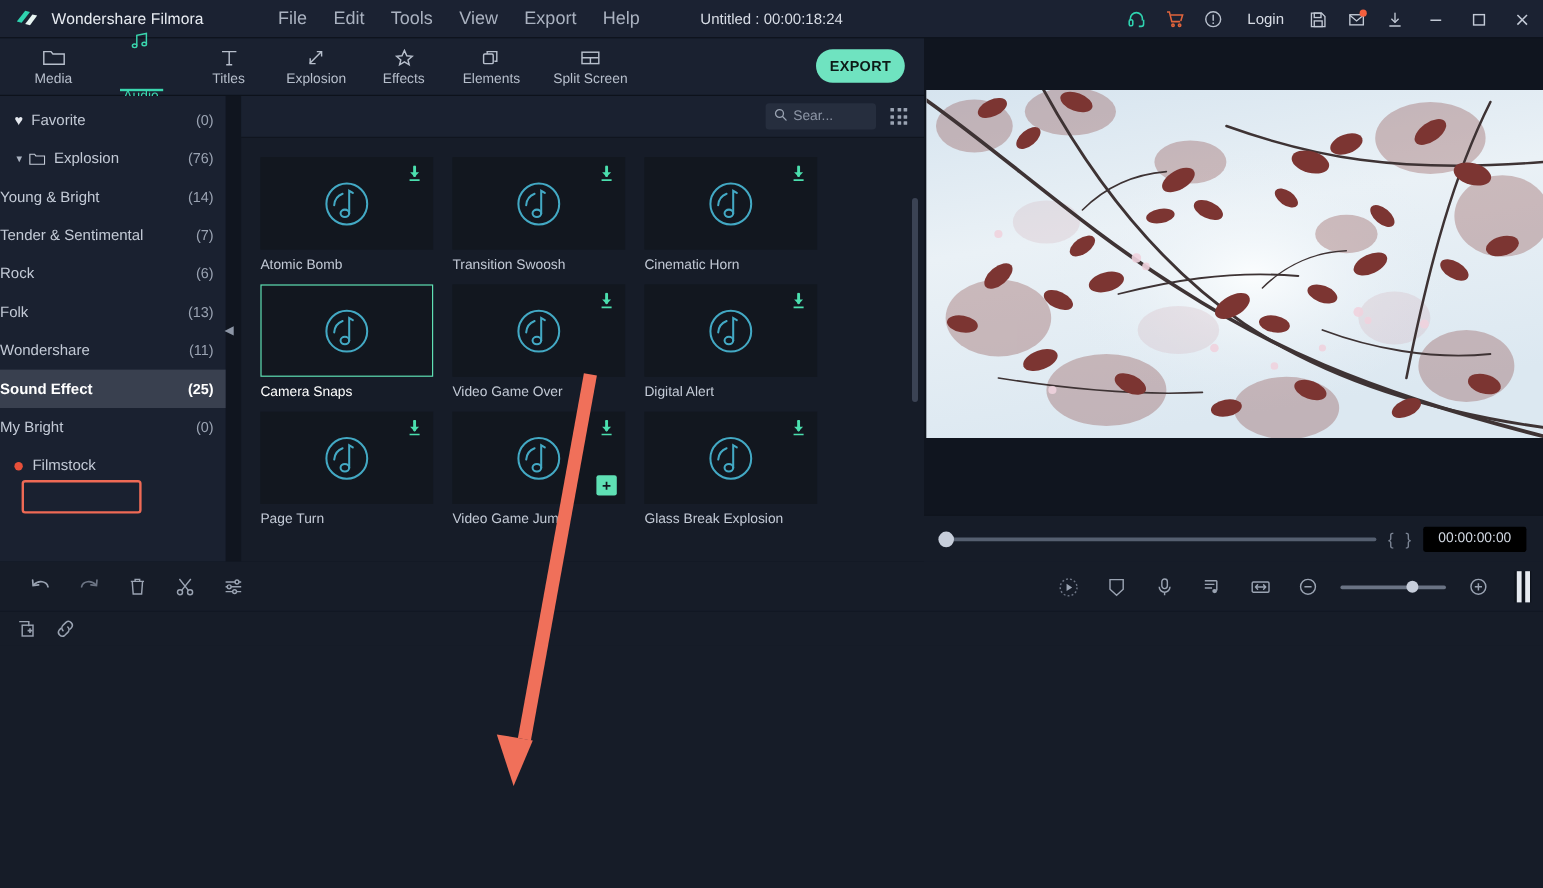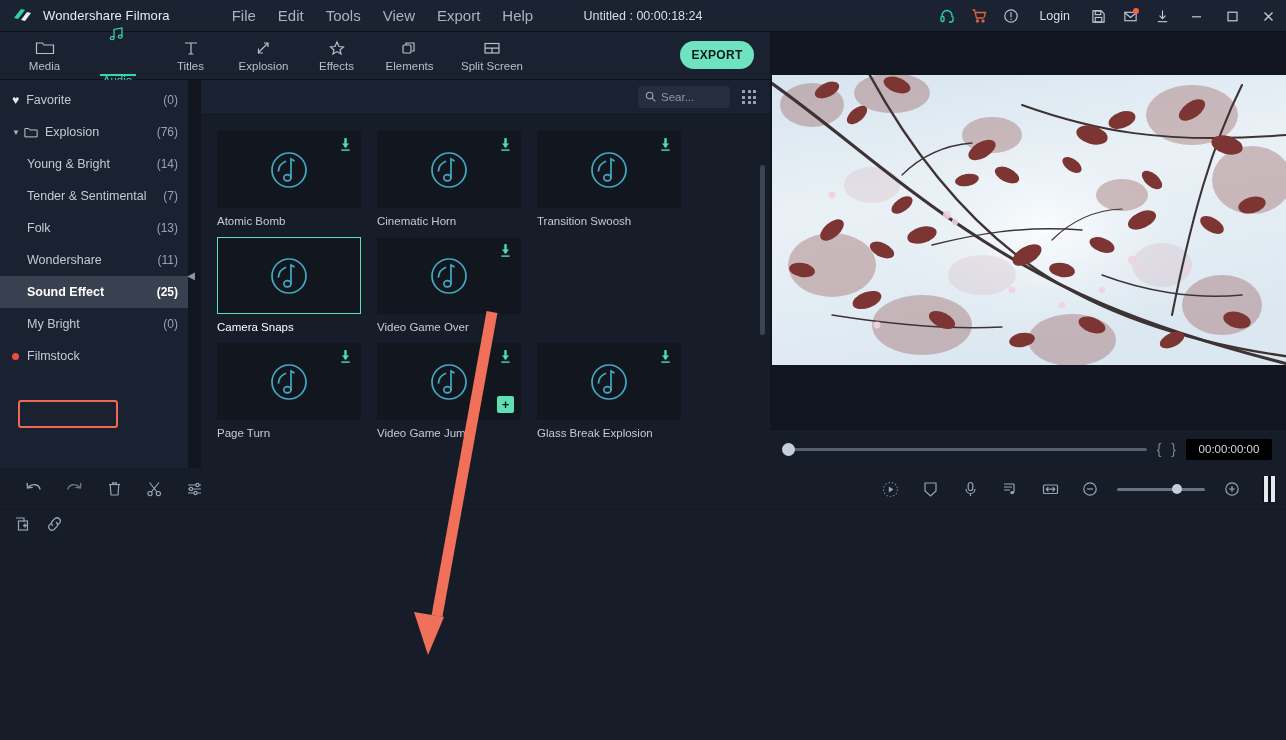--- a/index.html
+++ b/index.html
@@ -52,21 +52,21 @@
 
   
   .sidebar {
     position:absolute; left:0; top:80px; width:188px; height:388px;
     background:#1a2130; padding-top:4px;
   }
   .side-row { height:32px; display:flex; align-items:center; font-size:12.5px; color:#c3cad6; position:relative; padding-right:10px; }
   .side-row .lbl { flex:1; }
   .side-row .cnt { color:#9aa3b2; font-size:12px; }
   .side-row.lv0 { padding-left:12px; }
-  .side-row.child { padding-left:27px; }
+  .side-row.child { }
   .side-row.selected { background:#39404f; color:#fff; font-weight:bold; }
   .side-row.selected .cnt { color:#fff; font-weight:bold; }
   .sel-box { position:absolute; left:18px; top:320px; width:100px; height:28px;
              border:2px solid #ef6a55; border-radius:3px; pointer-events:none; }
   .heart { color:#e6eaf0; margin-right:7px; font-size:12px; }
   .caret { width:10px; display:inline-block; color:#aab2c0; font-size:8px; margin-right:2px; }
   .folder-ic { margin-right:7px; display:inline-flex; }
   .dotred { width:7px; height:7px; border-radius:50%; background:#e8503a; display:inline-block; margin-right:8px; }
   .collapse-arrow { position:absolute; left:186px; top:268px; width:10px; height:14px;
                     display:flex; align-items:center; justify-content:center; color:#8c95a5; font-size:10px; }
@@ -298,20 +298,24 @@
     </div>
     <div class="side-row child">
       <span class="lbl">Young &amp; Bright</span>
       <span class="cnt">(14)</span>
     </div>
     <div class="side-row child">
       <span class="lbl">Tender &amp; Sentimental</span>
       <span class="cnt">(7)</span>
     </div>
     <div class="side-row child">
+      <span class="lbl">Rock</span>
+      <span class="cnt">(6)</span>
+    </div>
+    <div class="side-row child">
       <span class="lbl">Folk</span>
       <span class="cnt">(13)</span>
     </div>
     <div class="side-row child">
       <span class="lbl">Wondershare</span>
       <span class="cnt">(11)</span>
     </div>
     <div class="side-row child selected">
       <span class="lbl">Sound Effect</span>
       <span class="cnt">(25)</span>
@@ -381,39 +385,39 @@
                 <path d="M14.5 26 a11 11 0 0 1 7 -9.5" stroke-linecap="round"></path>
             </svg>
             <span class="dl">
               <svg width="13" height="14" viewBox="0 0 14 15" fill="none" stroke="#4bdfae" stroke-width="1.5">
                 <path d="M7 1 v8" stroke-width="2.6" stroke-linecap="round"></path>
                   <path d="M3 6 L7 10.3 L11 6" fill="#4bdfae" stroke="none"></path>
                   <path d="M2.5 13 h9"></path>
               </svg>
             </span>
           </div>
-          <div class="tname">Cinematic Horn</div>
+          <div class="tname">Transition Swoosh</div>
         </div>
         <div class="tile">
           <div class="thumb">
             <svg width="50" height="50" viewBox="0 0 50 50" fill="none" stroke="#43a9c4" stroke-width="1.7">
               <circle cx="25" cy="25" r="17"></circle>
                 <path d="M27 33 V14 l3 1.8" stroke-linecap="round"></path>
               <ellipse cx="23.4" cy="32.8" rx="3.6" ry="3.1"></ellipse>
                 <path d="M14.5 26 a11 11 0 0 1 7 -9.5" stroke-linecap="round"></path>
             </svg>
             <span class="dl">
               <svg width="13" height="14" viewBox="0 0 14 15" fill="none" stroke="#4bdfae" stroke-width="1.5">
                 <path d="M7 1 v8" stroke-width="2.6" stroke-linecap="round"></path>
                   <path d="M3 6 L7 10.3 L11 6" fill="#4bdfae" stroke="none"></path>
                   <path d="M2.5 13 h9"></path>
               </svg>
             </span>
           </div>
-          <div class="tname">Transition Swoosh</div>
+          <div class="tname">Cinematic Horn</div>
         </div>
       </div>
 
       <div class="tile-row">
         <div class="tile">
           <div class="thumb sel">
             <svg width="50" height="50" viewBox="0 0 50 50" fill="none" stroke="#43a9c4" stroke-width="1.7">
               <circle cx="25" cy="25" r="17"></circle>
                 <path d="M27 33 V14 l3 1.8" stroke-linecap="round"></path>
               <ellipse cx="23.4" cy="32.8" rx="3.6" ry="3.1"></ellipse>
@@ -432,20 +436,38 @@
             </svg>
             <span class="dl">
               <svg width="13" height="14" viewBox="0 0 14 15" fill="none" stroke="#4bdfae" stroke-width="1.5">
                 <path d="M7 1 v8" stroke-width="2.6" stroke-linecap="round"></path>
                   <path d="M3 6 L7 10.3 L11 6" fill="#4bdfae" stroke="none"></path>
                   <path d="M2.5 13 h9"></path>
               </svg>
             </span>
           </div>
           <div class="tname">Video Game Over</div>
+        </div>
+        <div class="tile">
+          <div class="thumb">
+            <svg width="50" height="50" viewBox="0 0 50 50" fill="none" stroke="#43a9c4" stroke-width="1.7">
+              <circle cx="25" cy="25" r="17"></circle>
+                <path d="M27 33 V14 l3 1.8" stroke-linecap="round"></path>
+              <ellipse cx="23.4" cy="32.8" rx="3.6" ry="3.1"></ellipse>
+                <path d="M14.5 26 a11 11 0 0 1 7 -9.5" stroke-linecap="round"></path>
+            </svg>
+            <span class="dl">
+              <svg width="13" height="14" viewBox="0 0 14 15" fill="none" stroke="#4bdfae" stroke-width="1.5">
+                <path d="M7 1 v8" stroke-width="2.6" stroke-linecap="round"></path>
+                  <path d="M3 6 L7 10.3 L11 6" fill="#4bdfae" stroke="none"></path>
+                  <path d="M2.5 13 h9"></path>
+              </svg>
+            </span>
+          </div>
+          <div class="tname">Digital Alert</div>
         </div>
       </div>
 
       <div class="tile-row">
         <div class="tile">
           <div class="thumb">
             <svg width="50" height="50" viewBox="0 0 50 50" fill="none" stroke="#43a9c4" stroke-width="1.7">
               <circle cx="25" cy="25" r="17"></circle>
                 <path d="M27 33 V14 l3 1.8" stroke-linecap="round"></path>
               <ellipse cx="23.4" cy="32.8" rx="3.6" ry="3.1"></ellipse>

